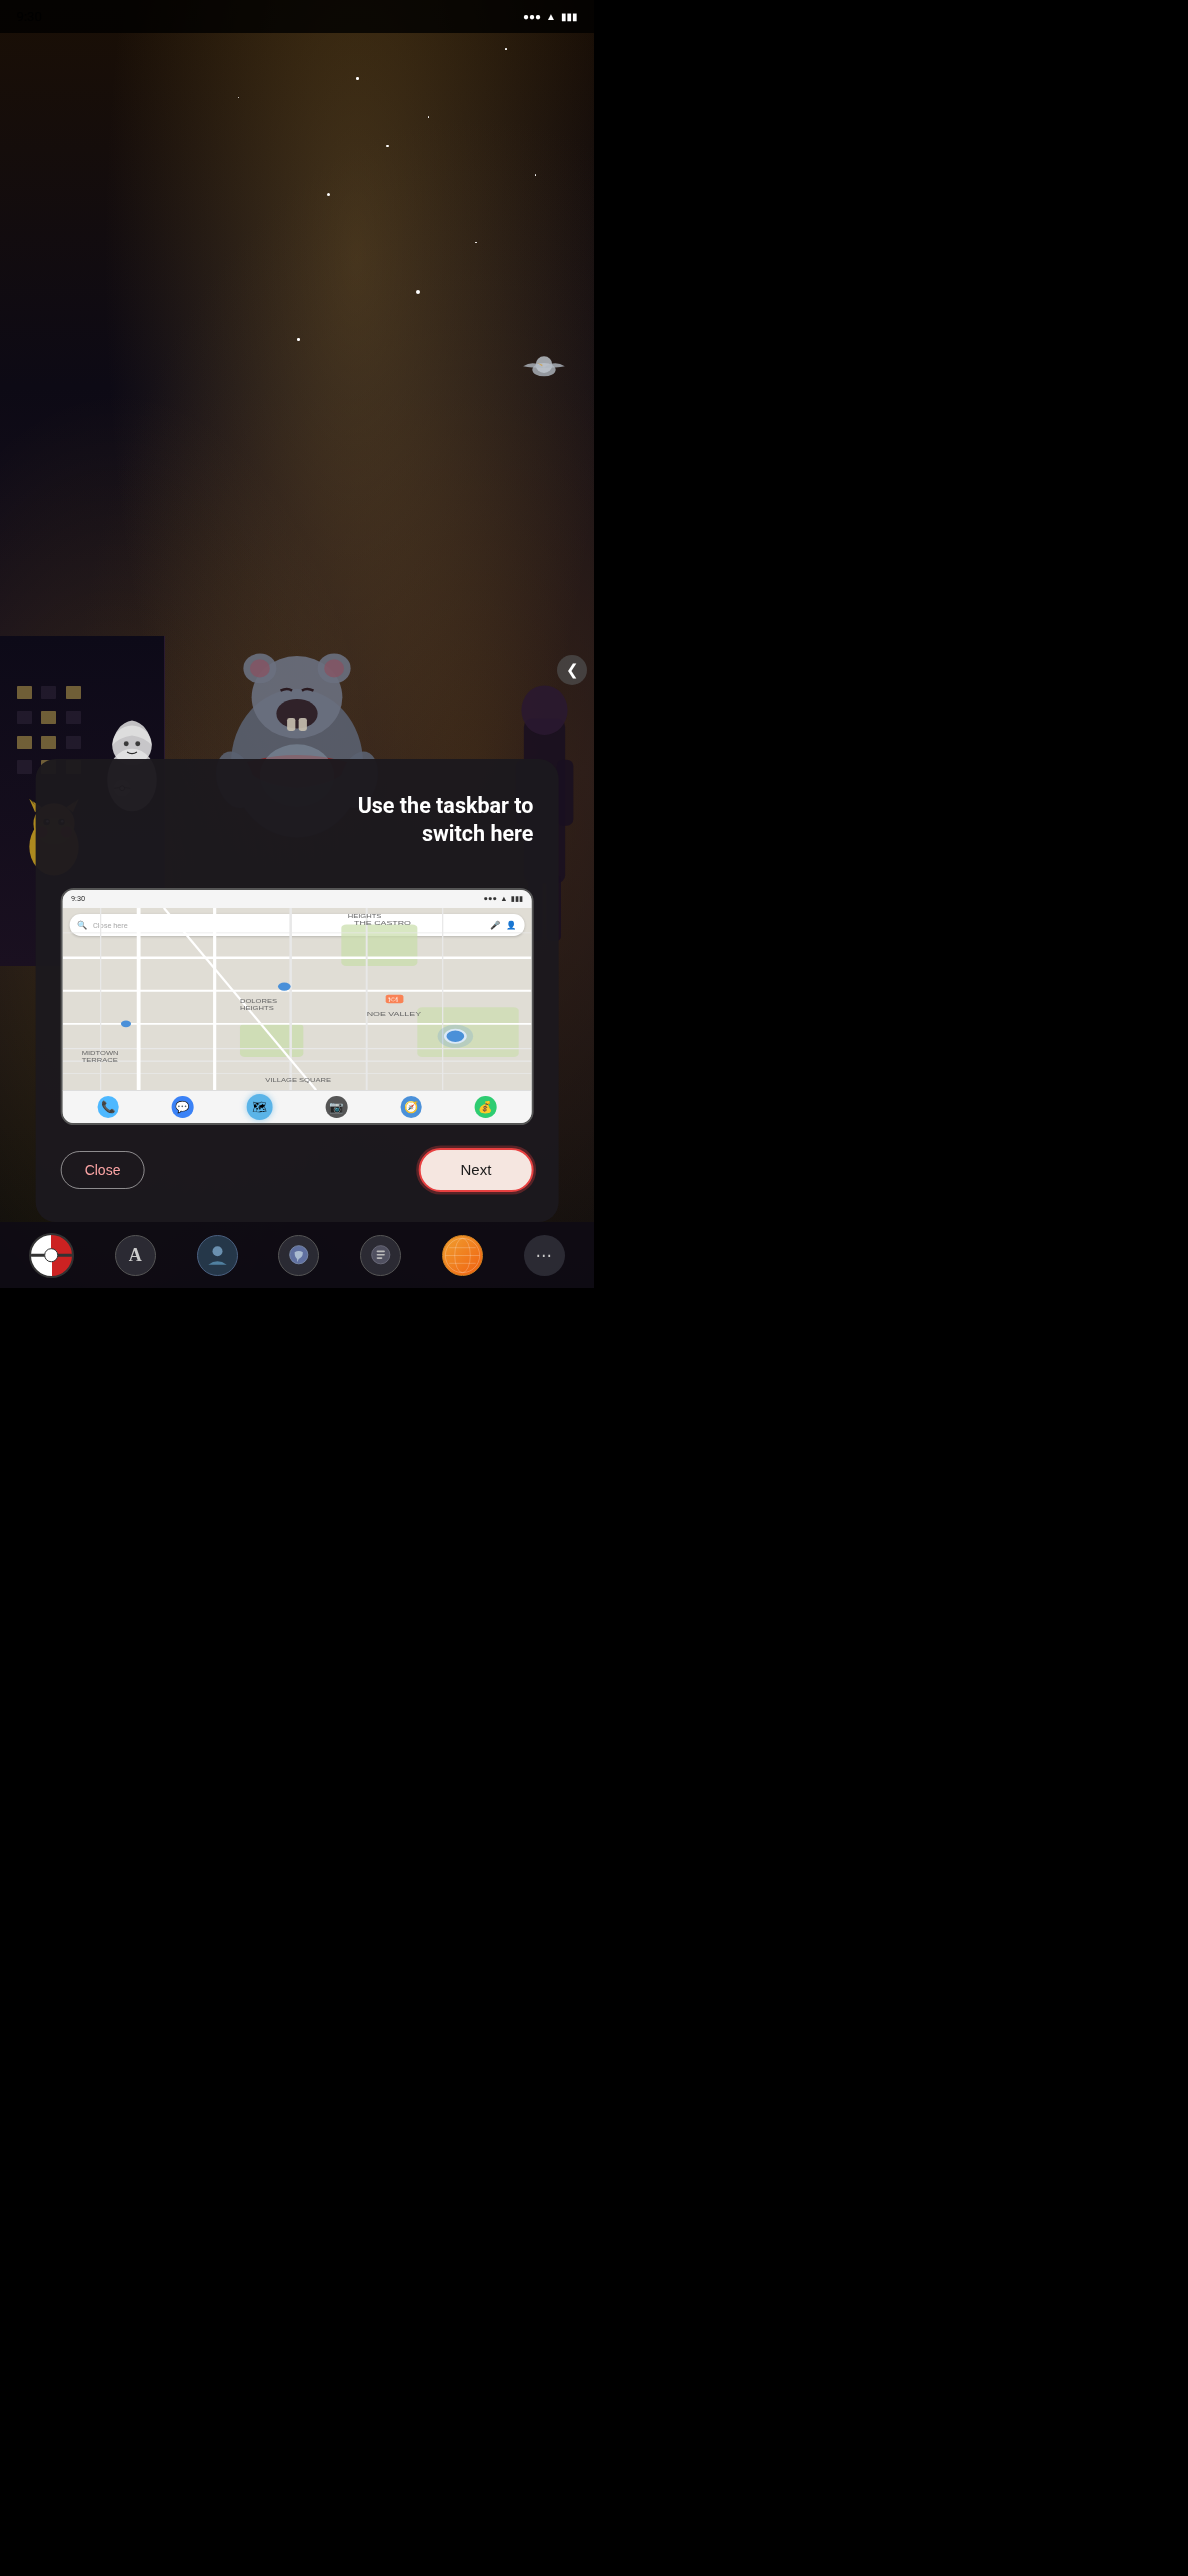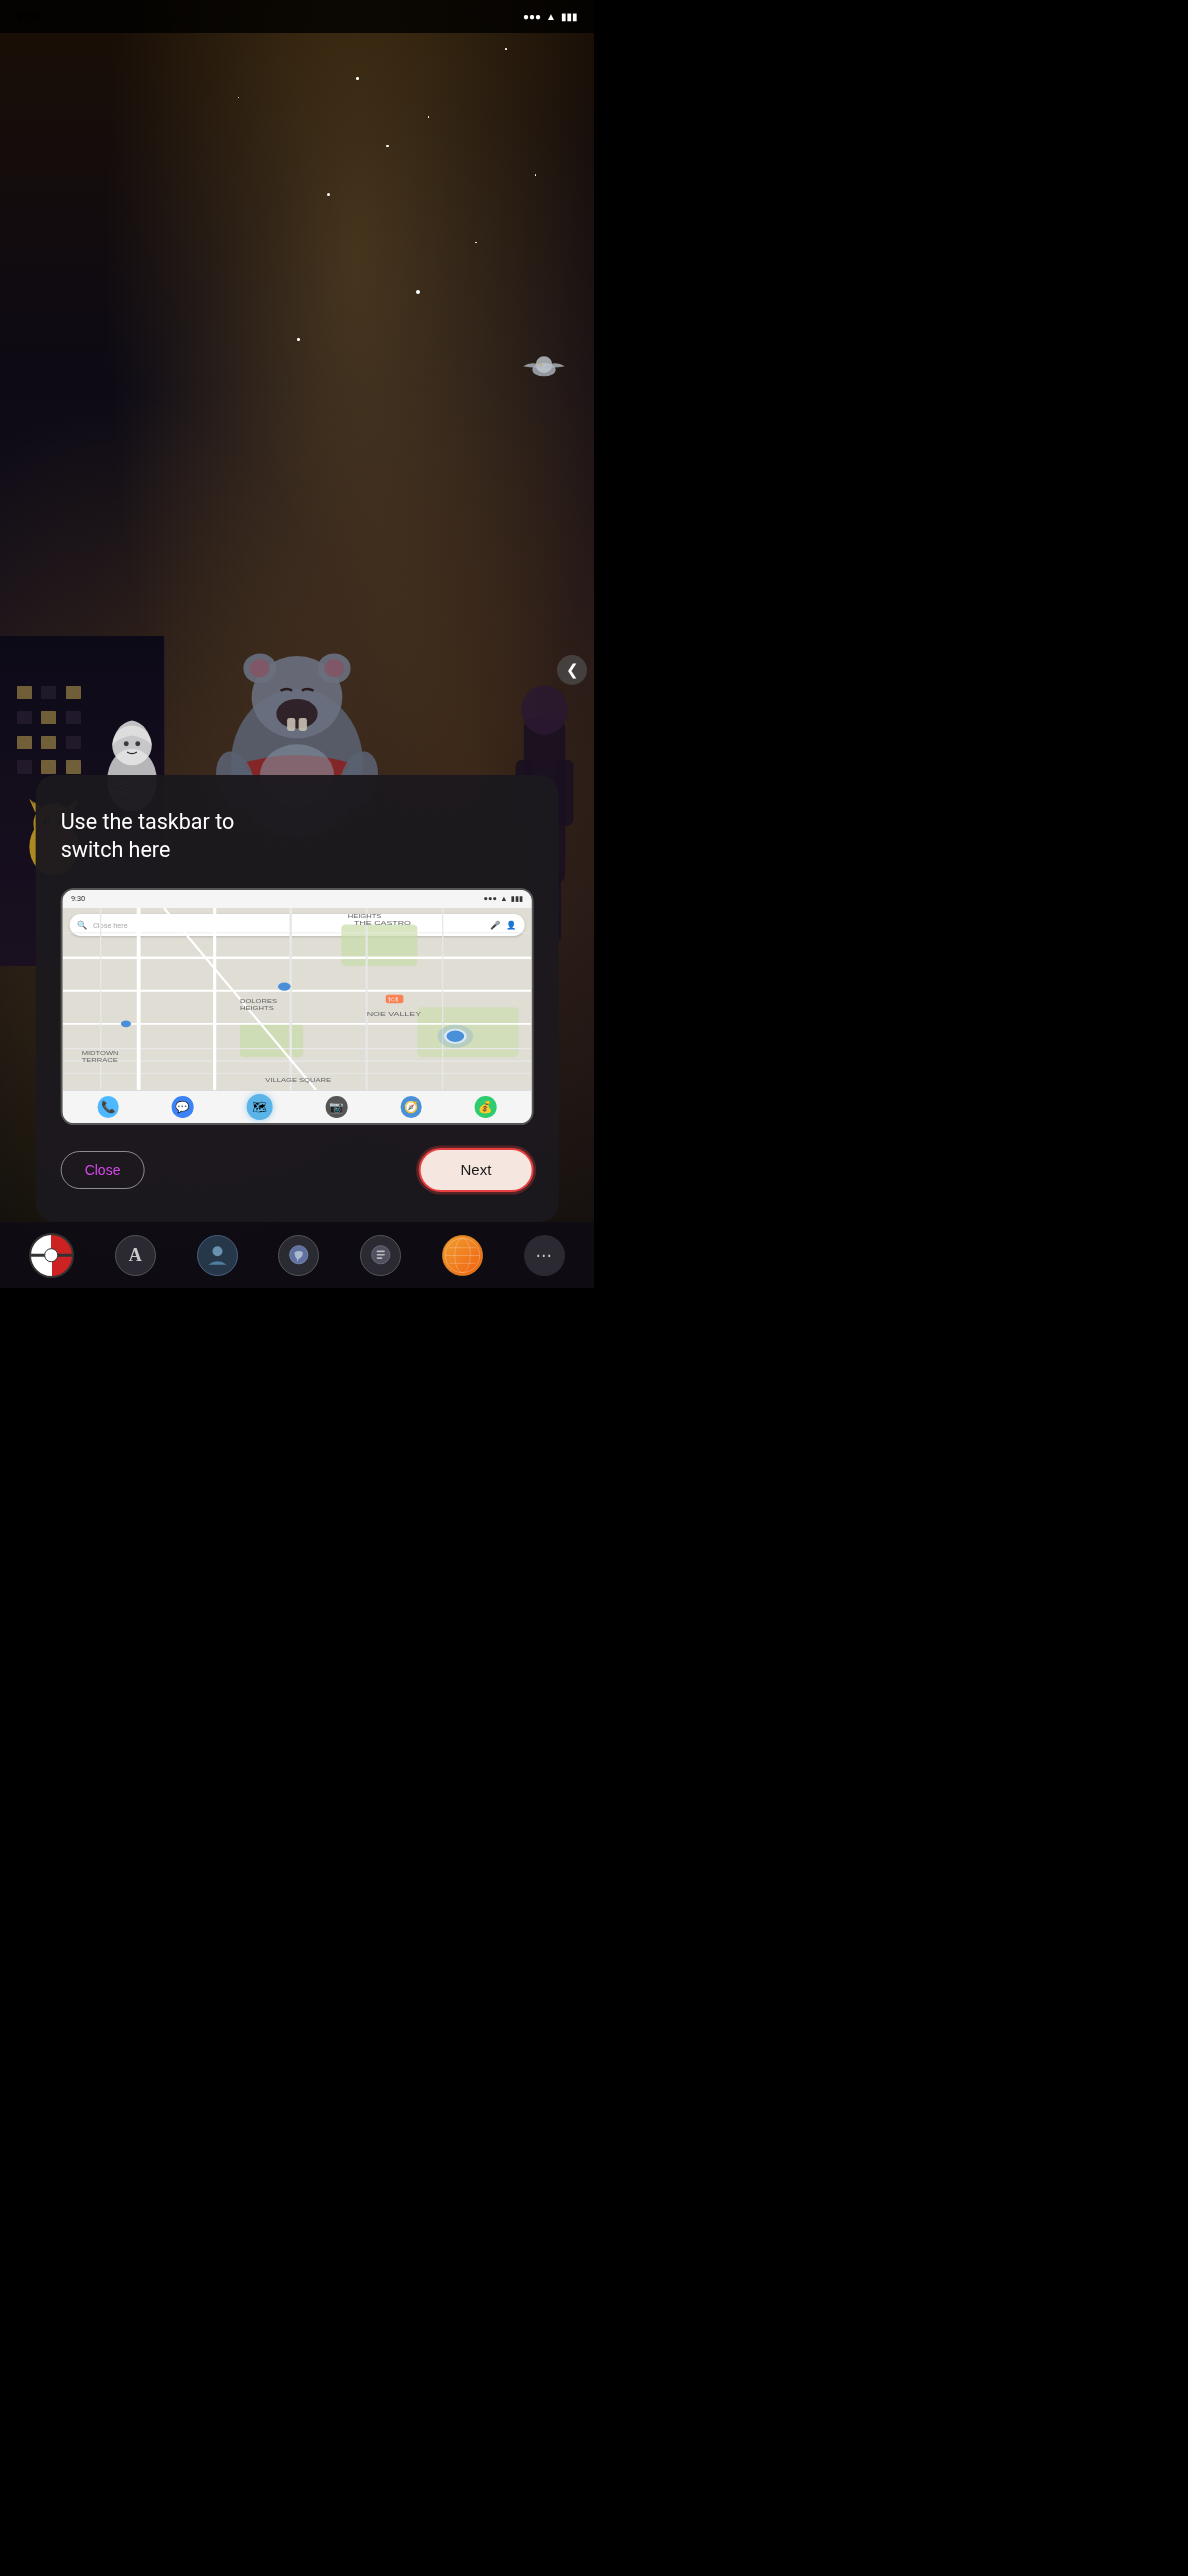--- a/index.html
+++ b/index.html
@@ -139,26 +139,26 @@
       transform: translateX(-50%);
       width: 88%;
       background: rgba(28, 25, 30, 0.97);
       border-radius: 20px;
       padding: 33px 25px 30px;
       z-index: 20;
       pointer-events: all;
     }
 
     .modal-title {
-      text-align: left;
+      text-align: right;
       font-size: 21.5px;
-      font-weight: 400;
+      font-weight: 700;
       color: #ffffff;
       line-height: 1.3;
-      margin-bottom: 24px;
+      margin-bottom: 40px;
     }
 
     
     .phone-frame {
       width: 100%;
       background: #e8e8e8;
       border-radius: 13.2px;
       overflow: hidden;
       border: 2.5px solid #555;
       position: relative;
@@ -230,21 +230,21 @@
       display: flex;
       justify-content: space-between;
       align-items: center;
       margin-top: 23px;
     }
 
     .btn-close {
       background: transparent;
       border: 1.2px solid rgba(255,255,255,0.5);
       border-radius: 20px;
-      color: #d946ef;
+      color: #fca5a5;
       font-size: 14px;
       padding: 10px 23px;
       cursor: pointer;
     }
 
     .btn-next {
       background: #f5e6e0;
       border: 2.5px solid #e84040;
       border-radius: 25px;
       color: #1a1a1a;

